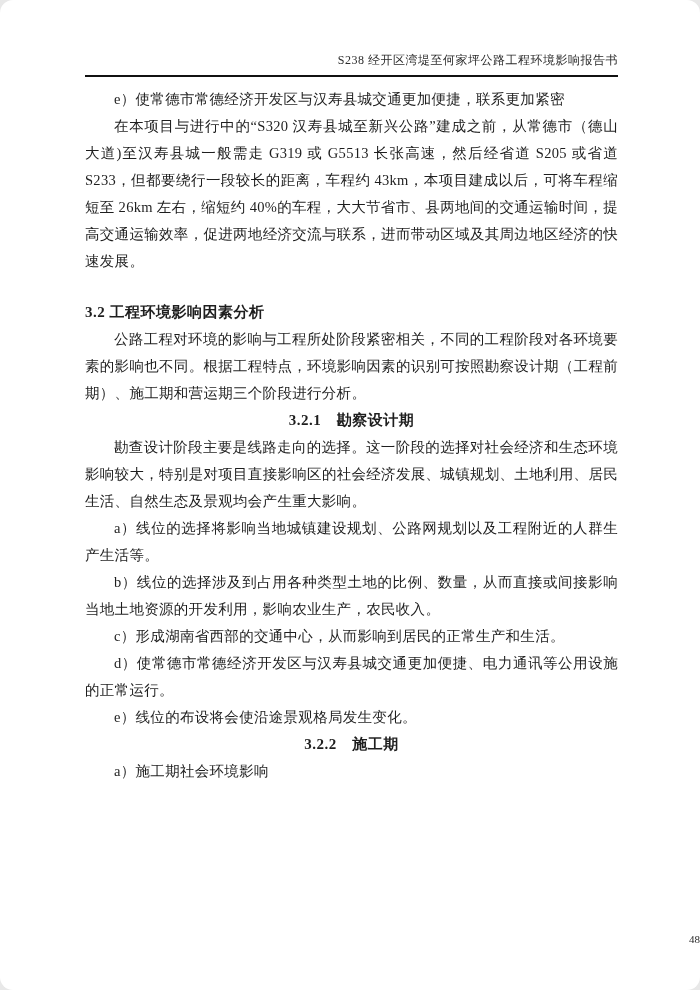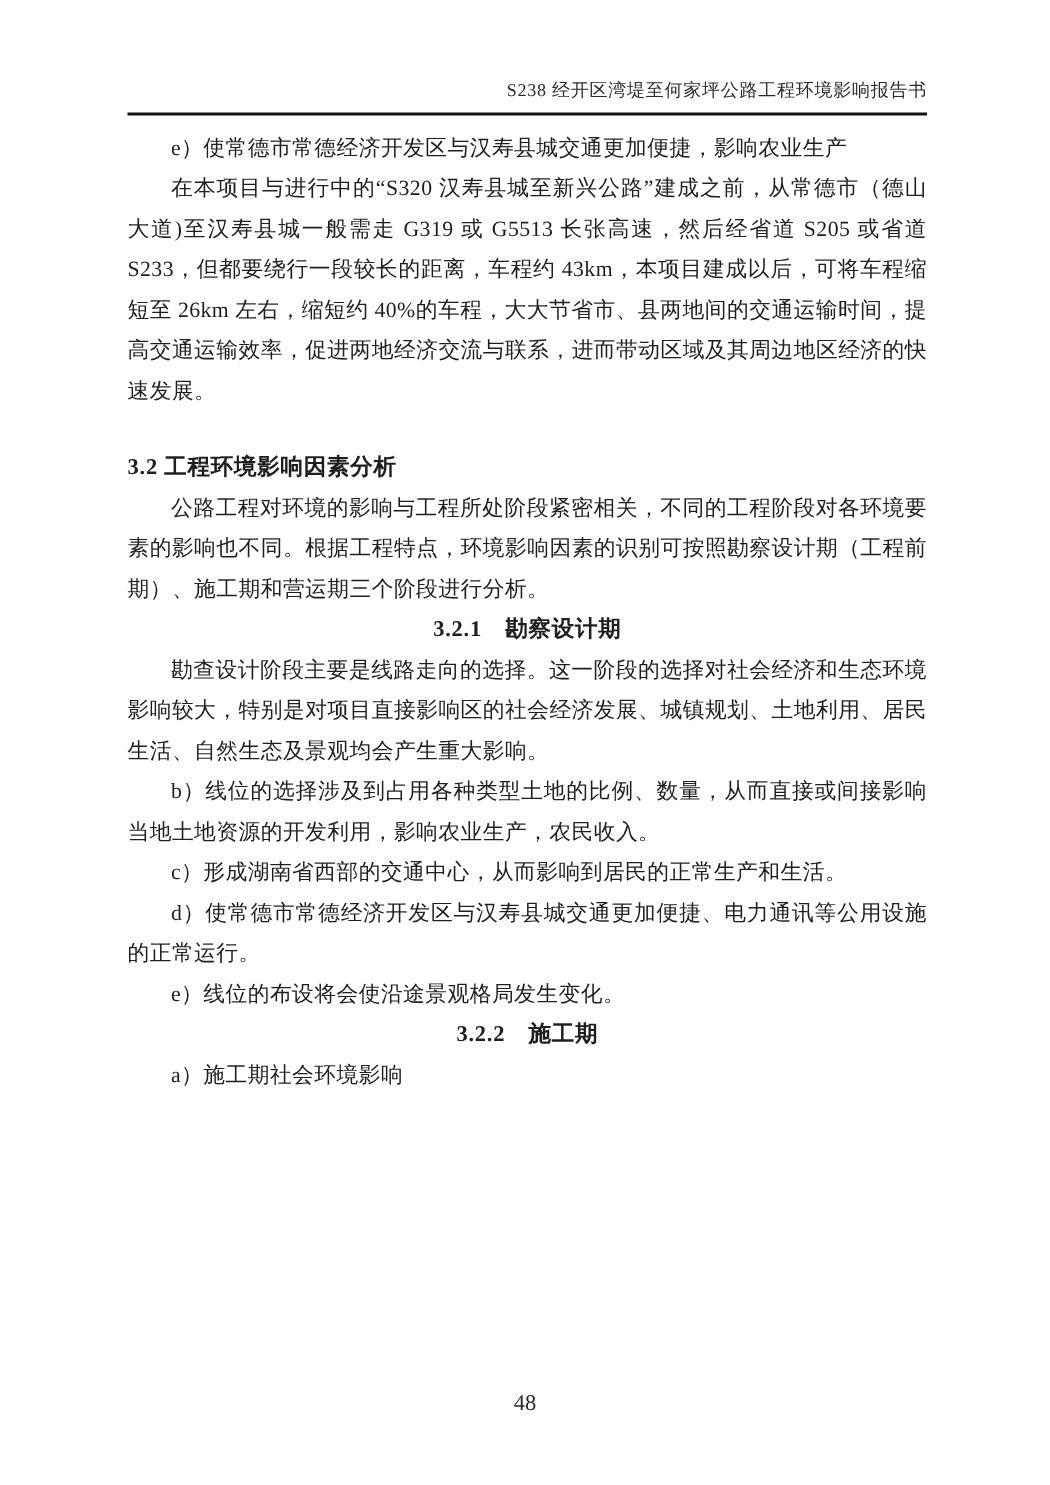--- a/index.html
+++ b/index.html
@@ -5,20 +5,21 @@
   html, body { margin: 0; padding: 0; background: #e8e8e8; }
   .page {
     position: relative;
     width: 700px;
     height: 990px;
     margin: 0 auto;
     background: #ffffff;
     font-family: "Liberation Serif", "DejaVu Serif", serif;
     color: #1e1e1e;
     overflow: hidden;
+    border-radius: 13px;
   }
   .header {
     position: absolute;
     top: 52px;
     left: 85px;
     right: 82px;
     text-align: right;
     font-size: 12px;
     letter-spacing: 0.5px;
     padding-bottom: 6px;
@@ -48,41 +49,42 @@
     font-weight: bold;
     font-size: 15px;
     text-align: center;
     letter-spacing: 0.5px;
   }
   .footer {
     position: absolute;
     bottom: 45px;
     left: 0;
     width: 100%;
-    text-align: center;
-    font-size: 15px;
+    text-align: right;
+    font-size: 11px;
     color: #2a2a2a;
   }
 </style>
 </head>
 <body>
 
 <div class="page">
 
   <div class="header">
     <span>S238 经开区湾堤至何家坪公路工程环境影响报告书</span>
   </div>
 
   <div class="content">
-    <p class="indent">e）使常德市常德经济开发区与汉寿县城交通更加便捷，影响农业生产</p>
+    <p class="indent">e）使常德市常德经济开发区与汉寿县城交通更加便捷，联系更加紧密</p>
     <p class="indent">在本项目与进行中的“S320 汉寿县城至新兴公路”建成之前，从常德市（德山大道)至汉寿县城一般需走 G319 或 G5513 长张高速，然后经省道 S205 或省道 S233，但都要绕行一段较长的距离，车程约 43km，本项目建成以后，可将车程缩短至 26km 左右，缩短约 40%的车程，大大节省市、县两地间的交通运输时间，提高交通运输效率，促进两地经济交流与联系，进而带动区域及其周边地区经济的快速发展。</p>
     <p class="h1">3.2 工程环境影响因素分析</p>
     <p class="indent">公路工程对环境的影响与工程所处阶段紧密相关，不同的工程阶段对各环境要素的影响也不同。根据工程特点，环境影响因素的识别可按照勘察设计期（工程前期）、施工期和营运期三个阶段进行分析。</p>
     <p class="h2">3.2.1　勘察设计期</p>
     <p class="indent">勘查设计阶段主要是线路走向的选择。这一阶段的选择对社会经济和生态环境影响较大，特别是对项目直接影响区的社会经济发展、城镇规划、土地利用、居民生活、自然生态及景观均会产生重大影响。</p>
+    <p class="indent">a）线位的选择将影响当地城镇建设规划、公路网规划以及工程附近的人群生产生活等。</p>
     <p class="indent">b）线位的选择涉及到占用各种类型土地的比例、数量，从而直接或间接影响当地土地资源的开发利用，影响农业生产，农民收入。</p>
     <p class="indent">c）形成湖南省西部的交通中心，从而影响到居民的正常生产和生活。</p>
     <p class="indent">d）使常德市常德经济开发区与汉寿县城交通更加便捷、电力通讯等公用设施的正常运行。</p>
     <p class="indent">e）线位的布设将会使沿途景观格局发生变化。</p>
     <p class="h2">3.2.2　施工期</p>
     <p class="indent">a）施工期社会环境影响</p>
   </div>
 
   <div class="footer">
     <span>48</span>

